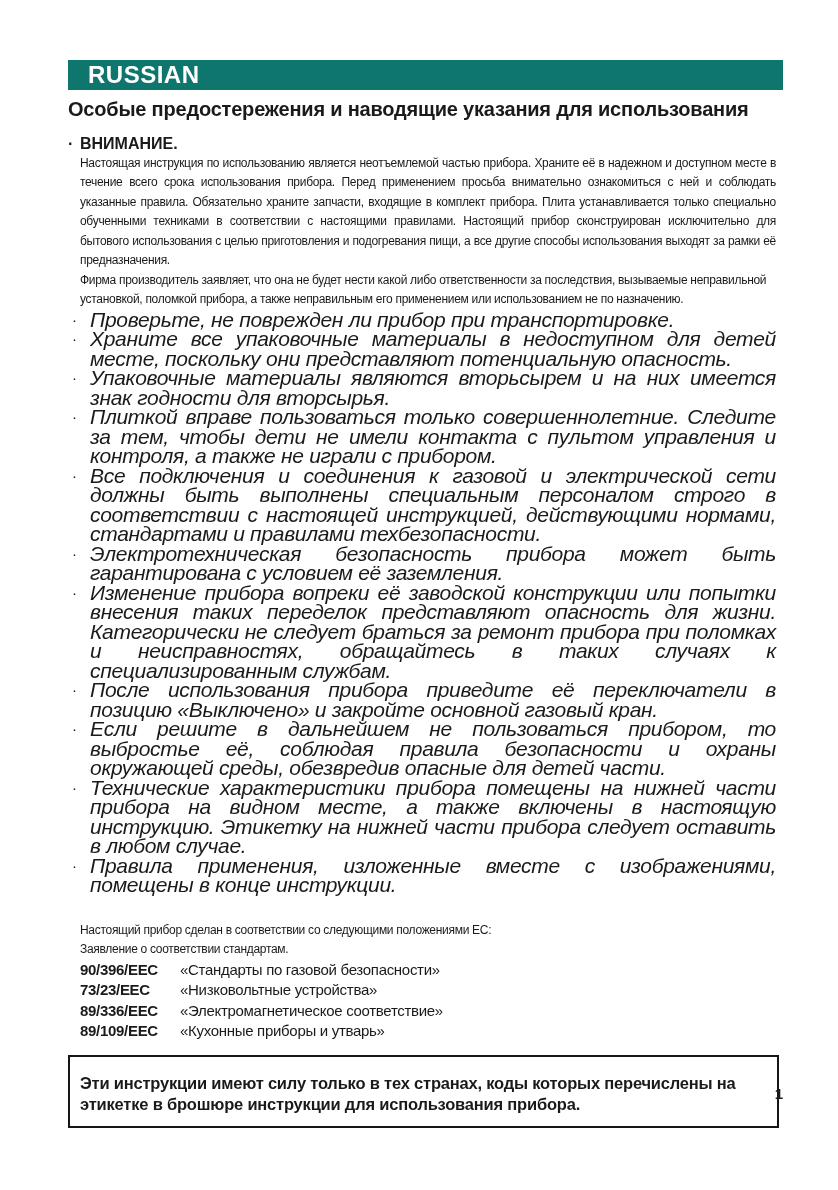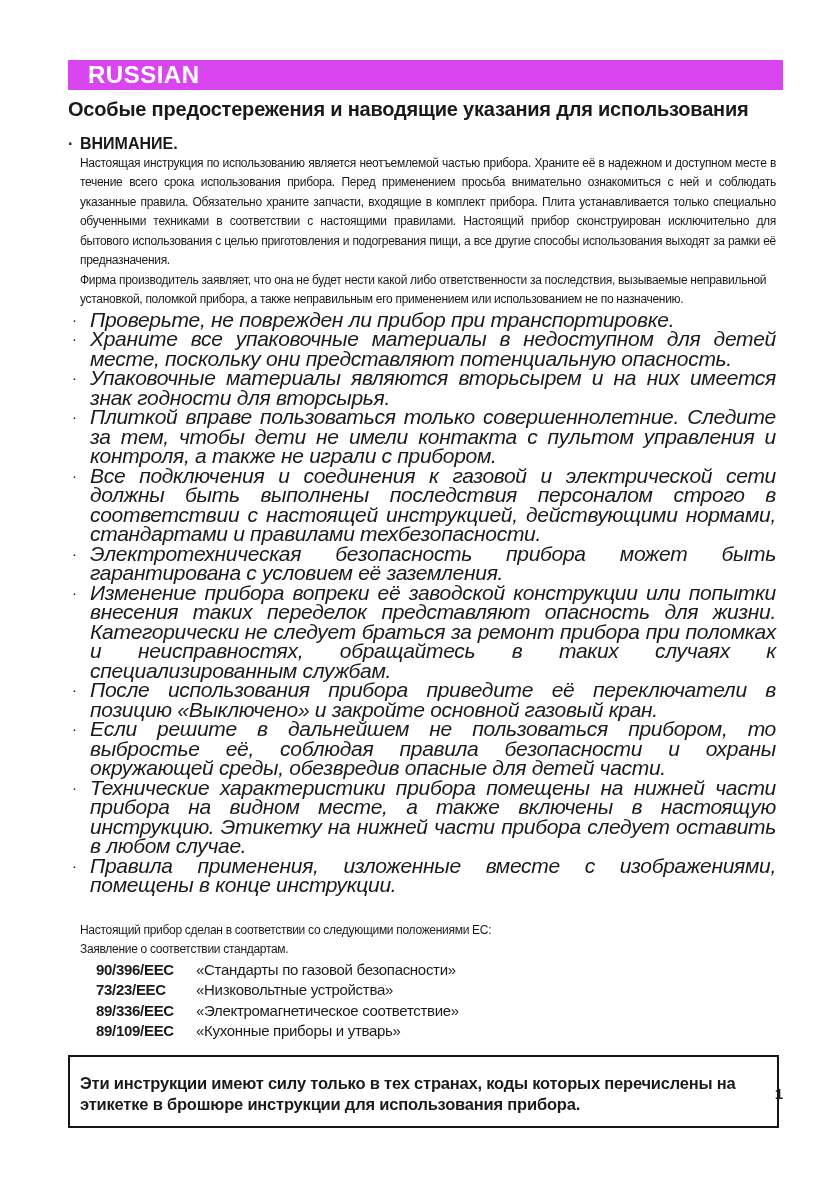--- a/index.html
+++ b/index.html
@@ -10,21 +10,21 @@
     background: #ffffff;
     color: #1a1a1a;
     font-family: "Liberation Sans", sans-serif;
     box-sizing: border-box;
     padding: 60px 0 0 68px;
     overflow: hidden;
   }
   .lang-bar {
     width: 715px;
     height: 30px;
-    background: #d946ef;
+    background: #0f766e;
     color: #ffffff;
     display: flex;
     align-items: center;
     box-sizing: border-box;
     padding-left: 20px;
   }
   .lang-bar span {
     font-weight: bold;
     font-size: 24px;
     letter-spacing: 0.5px;
@@ -68,21 +68,21 @@
     flex: 1;
     font-size: 21px;
     line-height: 19.5px;
     letter-spacing: -0.3px;
     text-align: justify;
     font-style: italic;
   }
   .conf { margin-top: 26px; }
   .std-row {
     display: flex;
-    margin-left: 28px;
+    margin-left: 12px;
     font-size: 15px;
     line-height: 20.5px;
     letter-spacing: -0.3px;
   }
   .std-code { flex: 0 0 100px; font-weight: bold; }
   .std-name { flex: 1; }
   .notice-box {
     margin-top: 13px;
     width: 711px;
     box-sizing: border-box;
@@ -138,21 +138,21 @@
       <div class="b-item">
         <span class="b-dot">·</span>
         <span class="b-text">Упаковочные материалы являются вторьсырем и на них имеется знак годности для вторсырья.</span>
       </div>
       <div class="b-item">
         <span class="b-dot">·</span>
         <span class="b-text">Плиткой вправе пользоваться только совершеннолетние. Следите за тем, чтобы дети не имели контакта с пультом управления и контроля, а также не играли с прибором.</span>
       </div>
       <div class="b-item">
         <span class="b-dot">·</span>
-        <span class="b-text">Все подключения и соединения к газовой и электрической сети должны быть выполнены последствия персоналом строго в соответствии с настоящей инструкцией, действующими нормами, стандартами и правилами техбезопасности.</span>
+        <span class="b-text">Все подключения и соединения к газовой и электрической сети должны быть выполнены специальным персоналом строго в соответствии с настоящей инструкцией, действующими нормами, стандартами и правилами техбезопасности.</span>
       </div>
       <div class="b-item">
         <span class="b-dot">·</span>
         <span class="b-text">Электротехническая безопасность прибора может быть гарантирована с условием её заземления.</span>
       </div>
       <div class="b-item">
         <span class="b-dot">·</span>
         <span class="b-text">Изменение прибора вопреки её заводской конструкции или попытки внесения таких переделок представляют опасность для жизни. Категорически не следует браться за ремонт прибора при поломках и неисправностях, обращайтесь в таких случаях к специализированным службам.</span>
       </div>
       <div class="b-item">

